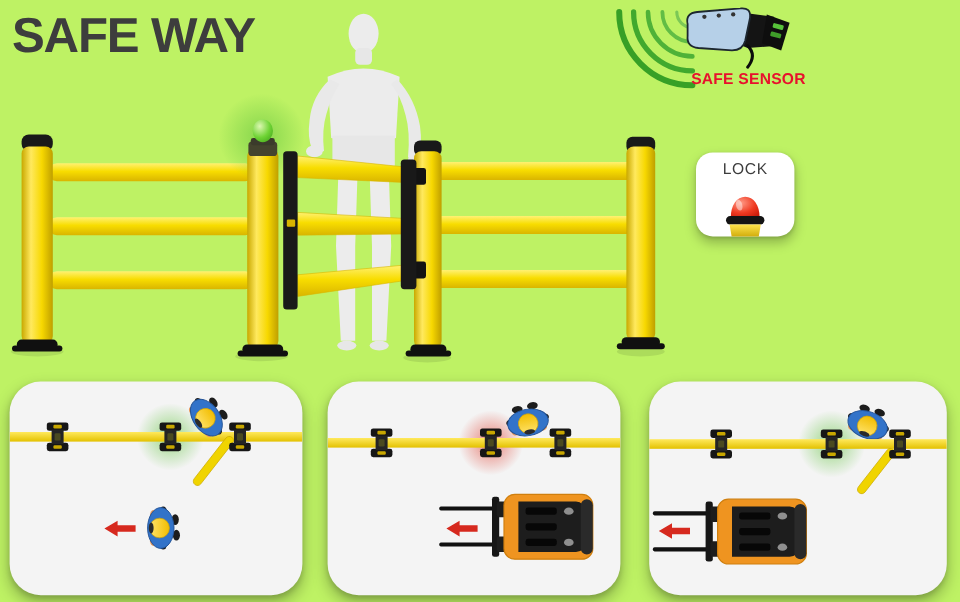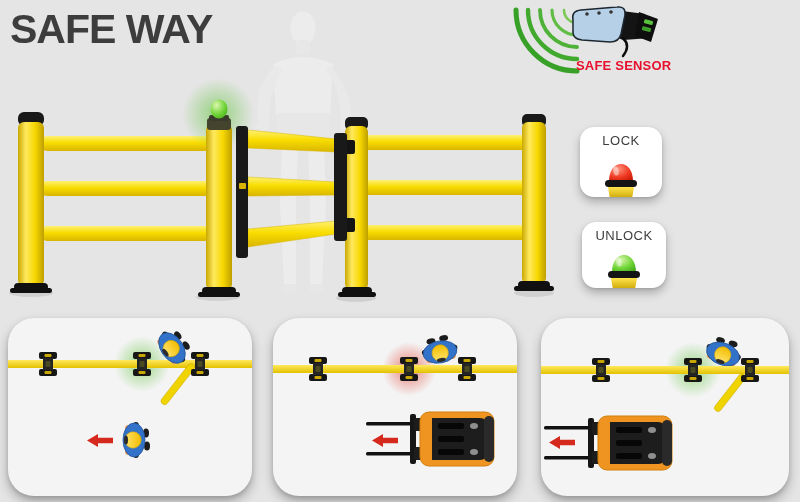--- a/index.html
+++ b/index.html
@@ -1,16 +1,16 @@
 <!DOCTYPE html>
 <html><head>
 <meta charset="utf-8">
 <style>
   html,body{margin:0;padding:0;background:#fff;}
-  .stage{position:relative;width:800px;height:502px;background:#e5e5e5;overflow:hidden;
+  .stage{position:relative;width:800px;height:502px;background:#bef264;overflow:hidden;
          font-family:"Liberation Sans",sans-serif;}
   .abs{position:absolute;}
   .title{left:10px;top:6px;font-size:41px;font-weight:800;letter-spacing:-1px;color:#3d3d3d;}
   .sensor-label{left:576px;top:58px;width:96px;text-align:left;font-size:13px;font-weight:800;
                 letter-spacing:.2px;color:#e8112d;}
   .card{position:absolute;background:#ffffff;border-radius:14px;overflow:hidden;
         box-shadow:0 5px 10px rgba(0,0,0,.25),0 1px 3px rgba(0,0,0,.12);text-align:center;}
   .card-lock{left:580px;top:127px;width:82px;height:70px;}
   .card-unlock{left:582px;top:222px;width:84px;height:66px;}
   .card-label{margin-top:6px;font-size:13px;font-weight:400;letter-spacing:.5px;color:#3d3d3d;}
@@ -222,29 +222,20 @@
   <div class="card card-lock">
     <div class="card-label">LOCK</div>
     <svg class="card-beacon" width="44" height="38" viewBox="0 0 44 38">
       <path d="M22,3 C29,3 34,10 34,20 L10,20 C10,10 15,3 22,3 Z" fill="url(#redDome)"></path>
       <ellipse cx="17" cy="10" rx="2.6" ry="4.6" fill="rgba(255,255,255,.45)" transform="rotate(-14 17 10)"></ellipse>
       <rect x="6" y="19" width="32" height="7" rx="3.5" fill="#141414"></rect>
       <path d="M9,26 h26 l-2,12 h-22 Z" fill="url(#beaconYellow)"></path>
     </svg>
   </div>
 
-  <div class="card card-unlock">
-    <div class="card-label">UNLOCK</div>
-    <svg class="card-beacon" width="44" height="38" viewBox="0 0 44 38">
-      <path d="M22,3 C29,3 34,10 34,20 L10,20 C10,10 15,3 22,3 Z" fill="url(#greenDome)"></path>
-      <ellipse cx="17" cy="10" rx="2.6" ry="4.6" fill="rgba(255,255,255,.45)" transform="rotate(-14 17 10)"></ellipse>
-      <rect x="6" y="19" width="32" height="7" rx="3.5" fill="#141414"></rect>
-      <path d="M9,26 h26 l-2,12 h-22 Z" fill="url(#beaconYellow)"></path>
-    </svg>
-  </div>
 
   <div class="panel p1">
     <svg width="244" height="178" viewBox="0 0 244 178">
       <circle cx="134" cy="46" r="28" fill="url(#greenGlow)"></circle>
       <rect x="0" y="42" width="244" height="8" fill="url(#railFlat)"></rect>
       <g transform="translate(184,48) rotate(128)">
         <rect x="-2" y="-3.5" width="50" height="7" rx="3.5" fill="#f0d400" stroke="#cfae00" stroke-width="0.6"></rect>
       </g>
       <use href="#postTop" x="0" y="0" transform="translate(40,46)"></use>
       <use href="#postTop" transform="translate(134,46)"></use>

